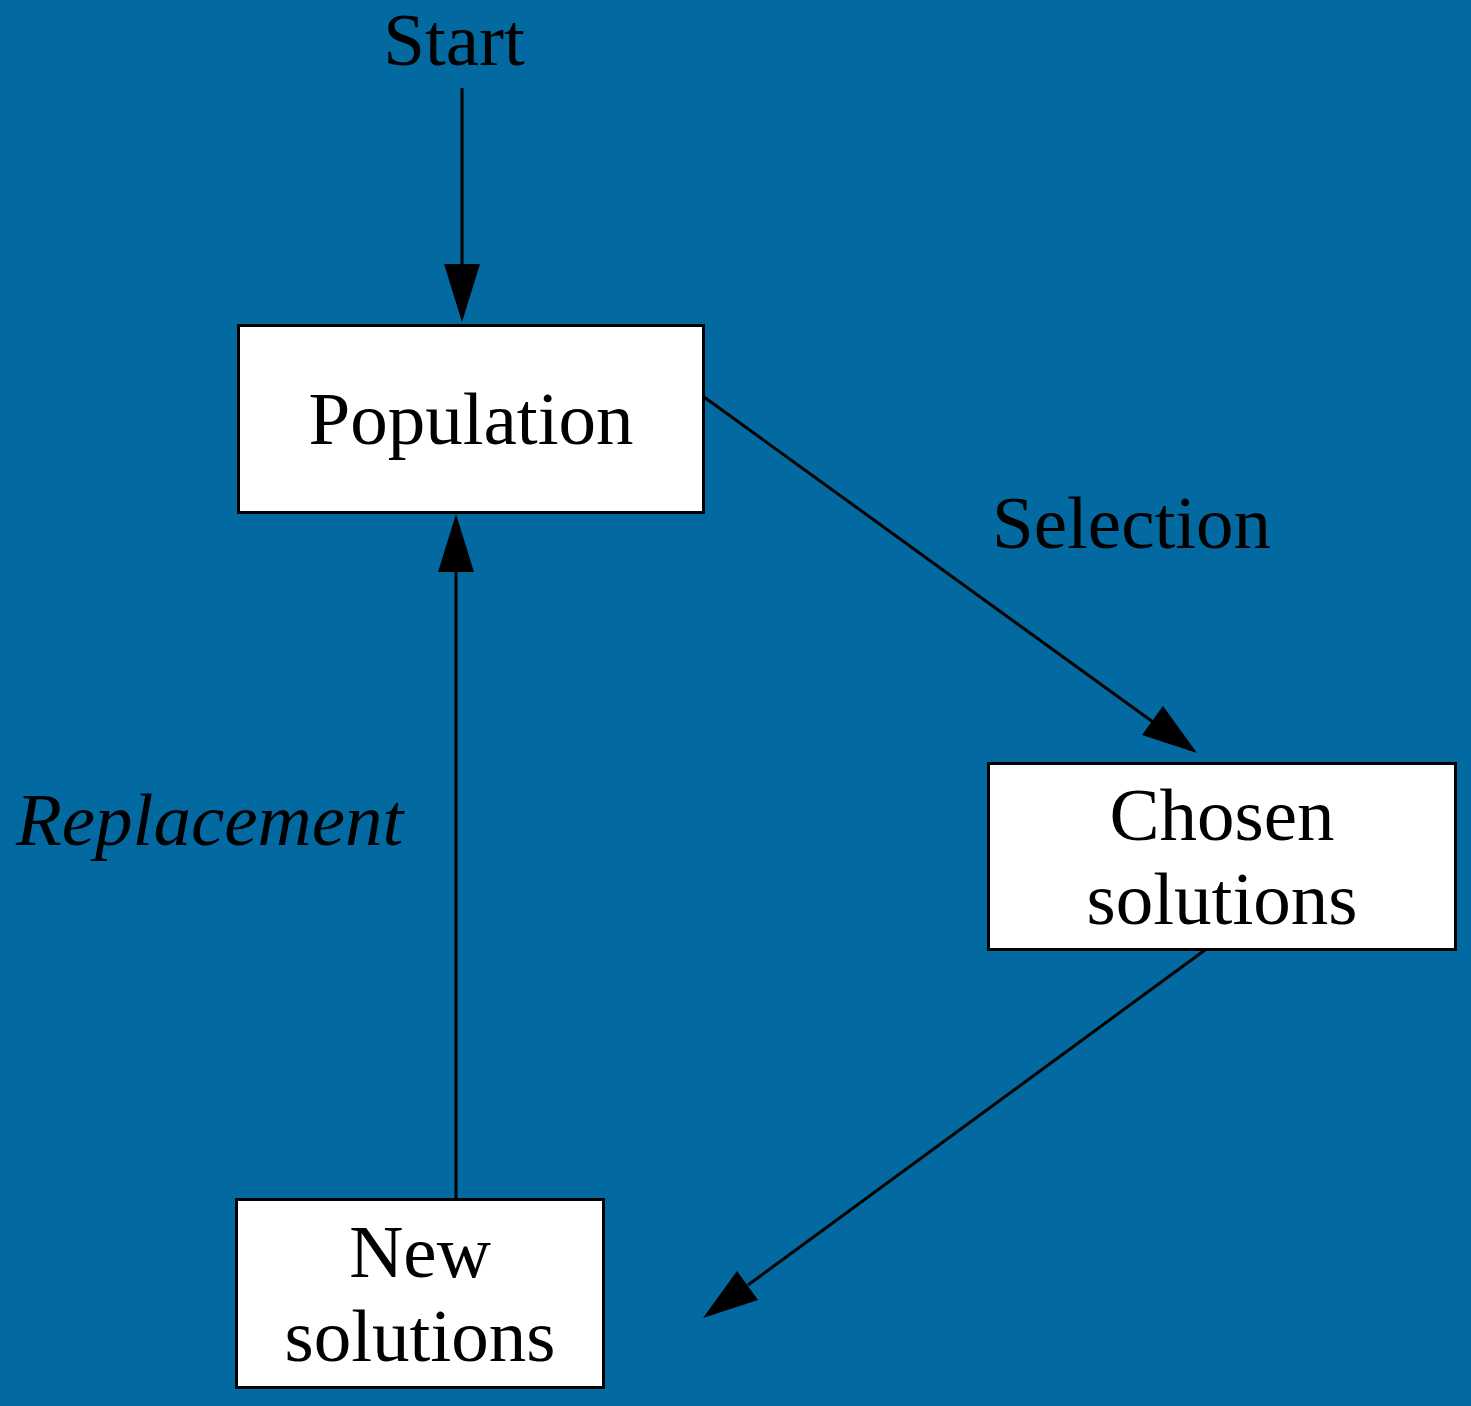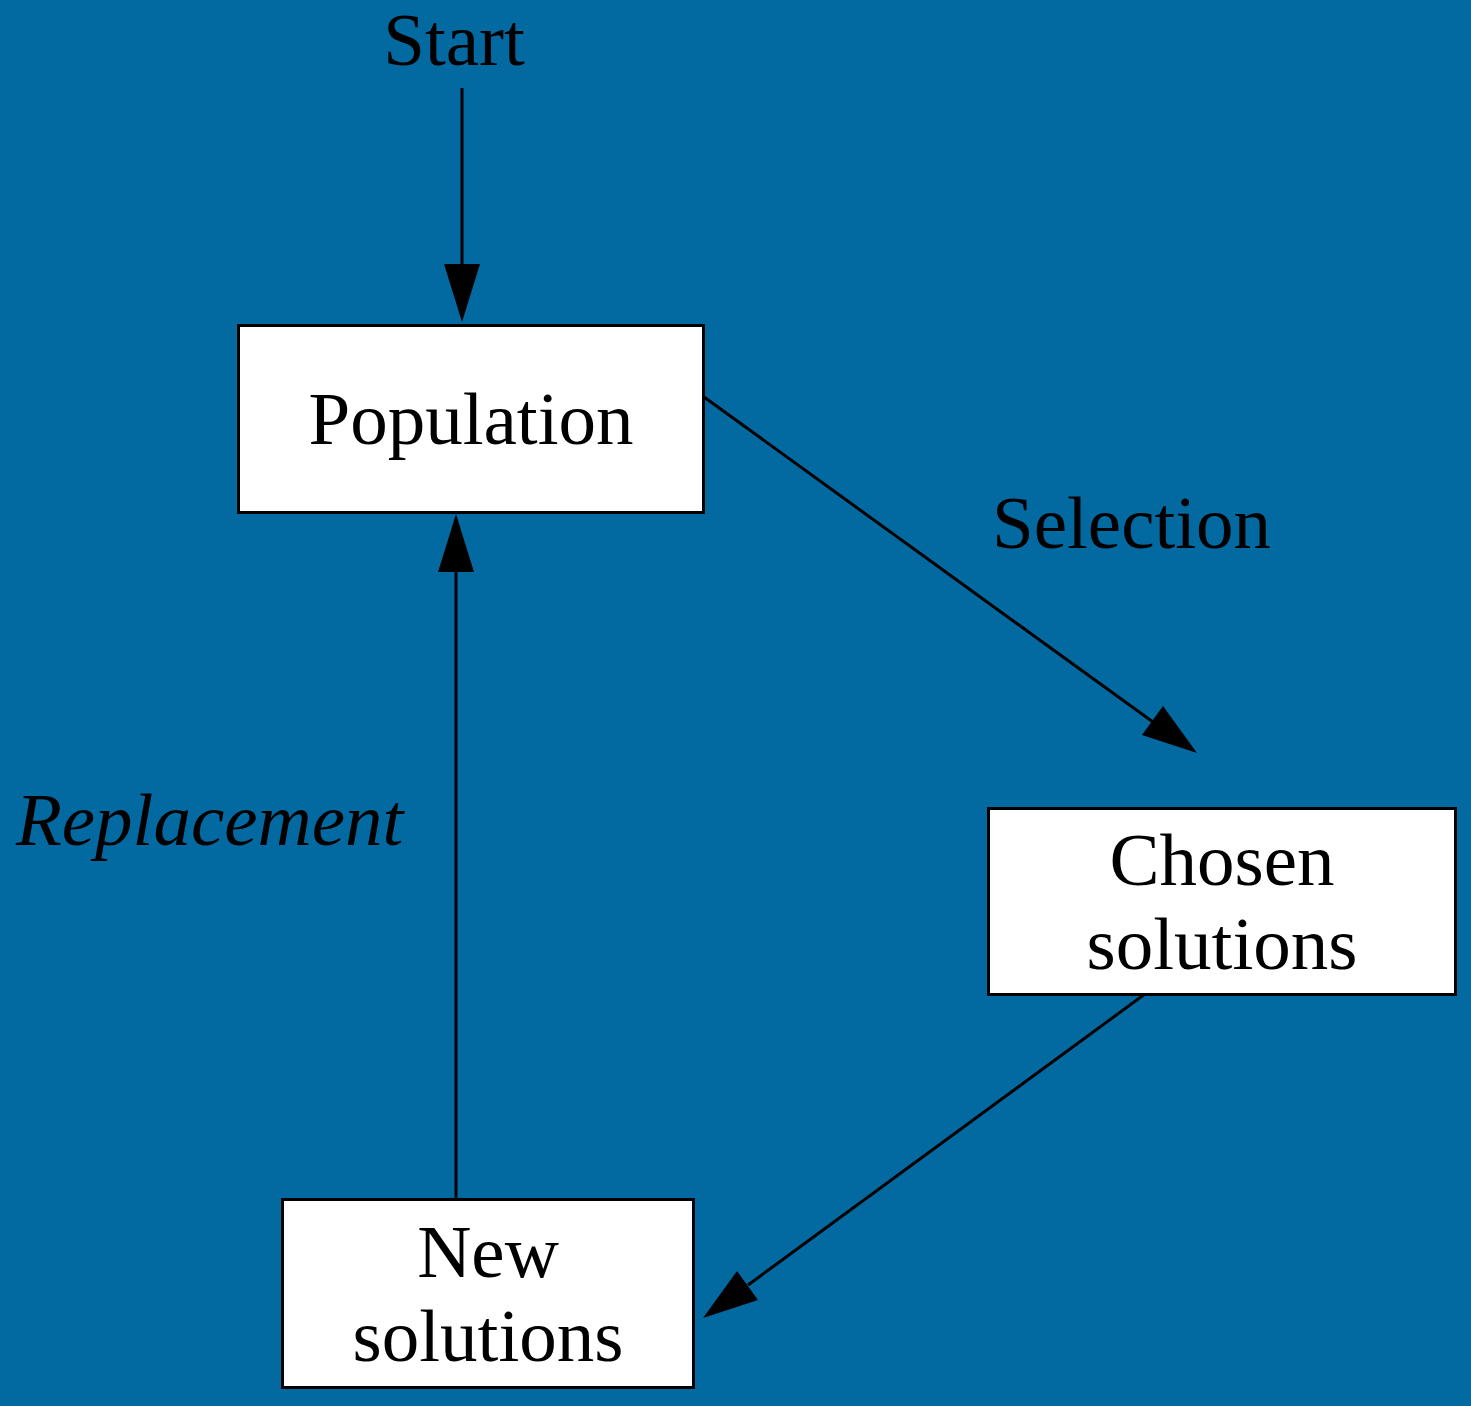--- a/index.html
+++ b/index.html
@@ -38,22 +38,22 @@
     background: #ffffff;
     display: flex;
     flex-direction: column;
     align-items: center;
     justify-content: center;
     text-align: center;
     font-size: 75px;
     line-height: 84px;
   }
   .node-population { left: 237px; top: 324px; width: 468px; height: 190px; }
-  .node-chosen     { left: 987px; top: 762px; width: 470px; height: 189px; margin-top: 45px; }
-  .node-new        { left: 235px; top: 1198px; width: 414px; height: 191px; margin-left: 46px; }
+  .node-chosen     { left: 987px; top: 762px; width: 470px; height: 189px; }
+  .node-new        { left: 235px; top: 1198px; width: 370px; height: 191px; }
 
   .edge-label, .start-label {
     position: absolute;
     font-size: 75px;
     line-height: 83px;
     white-space: nowrap;
   }
   .start-label { left: 454px; top: -2px; transform: translateX(-50%); }
   .label-selection { left: 950px; top: 481px; margin-left: 42px; }
   .label-replacement { left: 16px; top: 778px; font-style: italic; }

